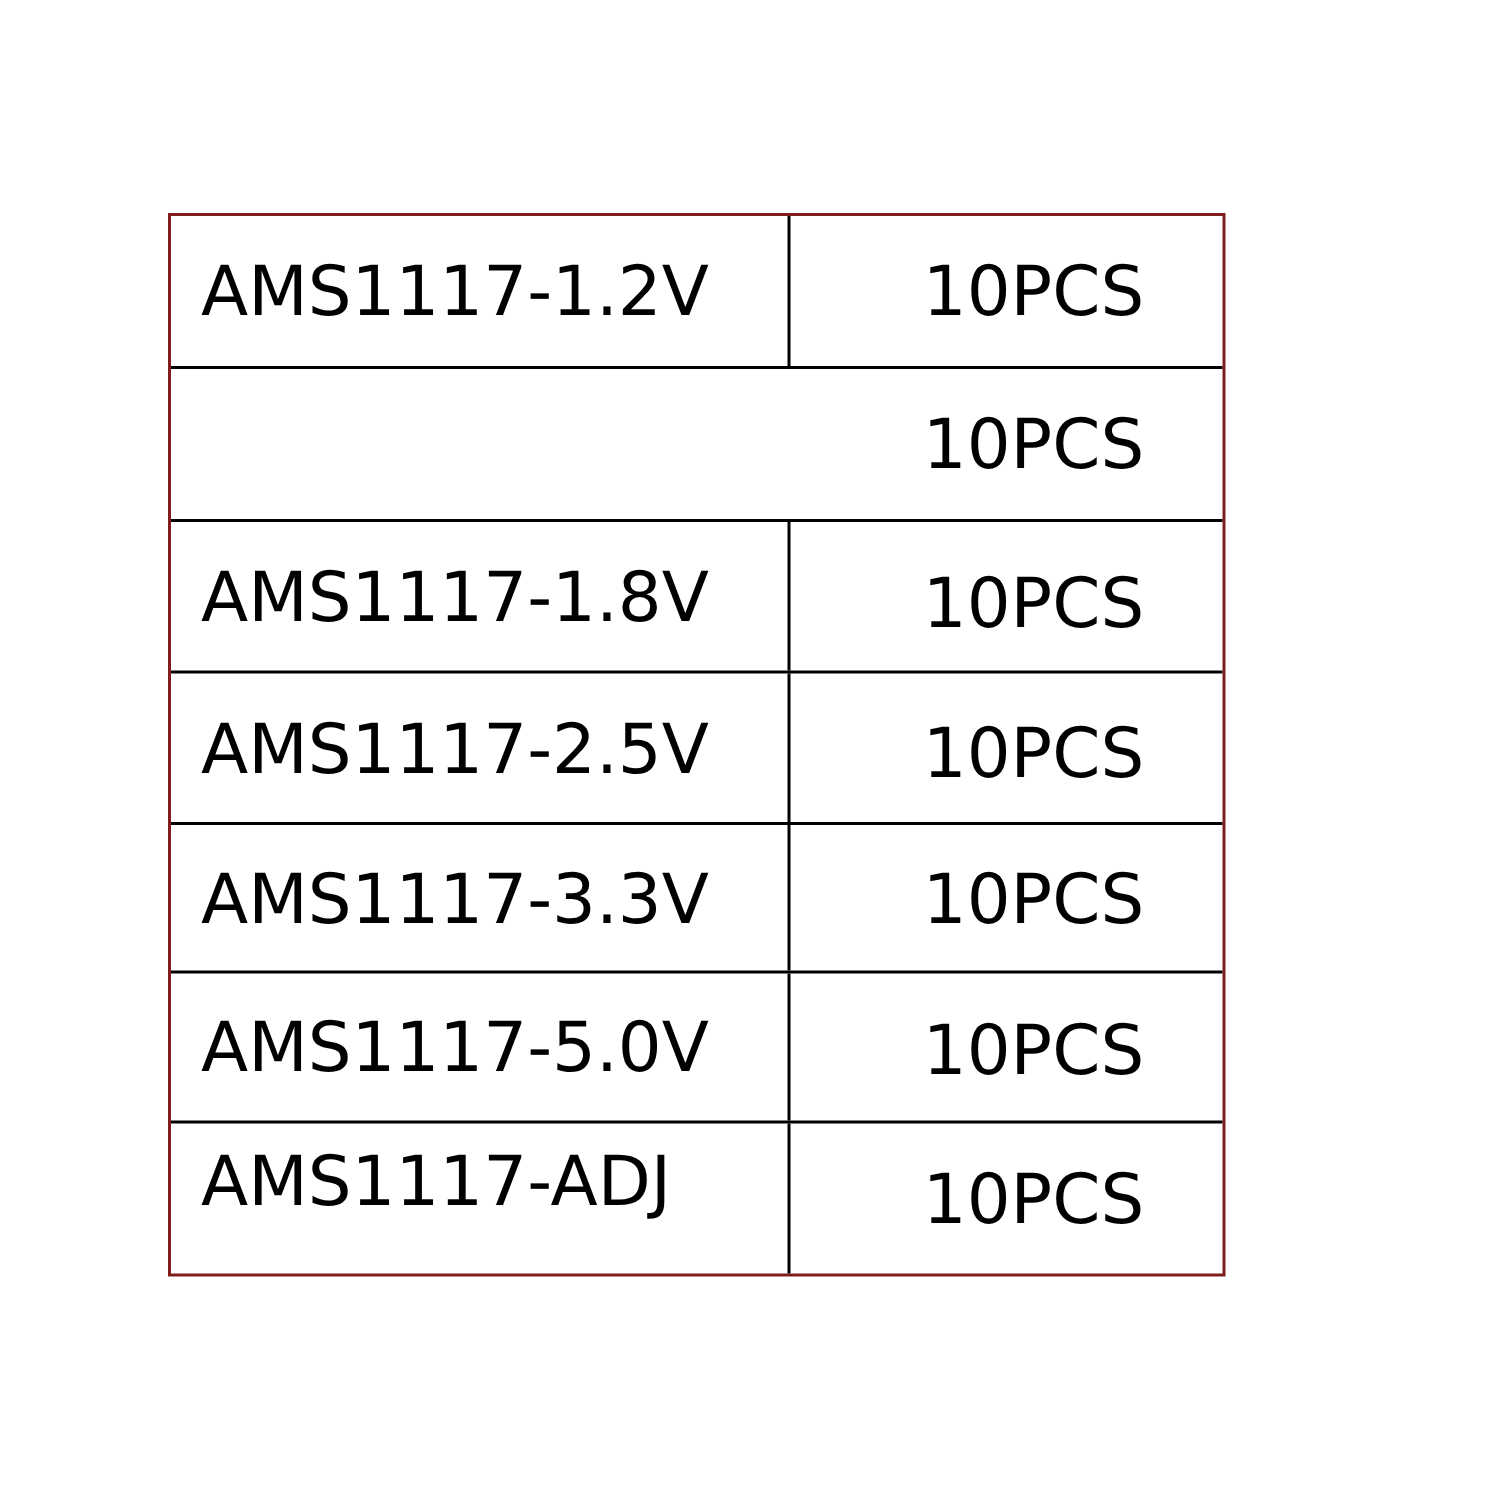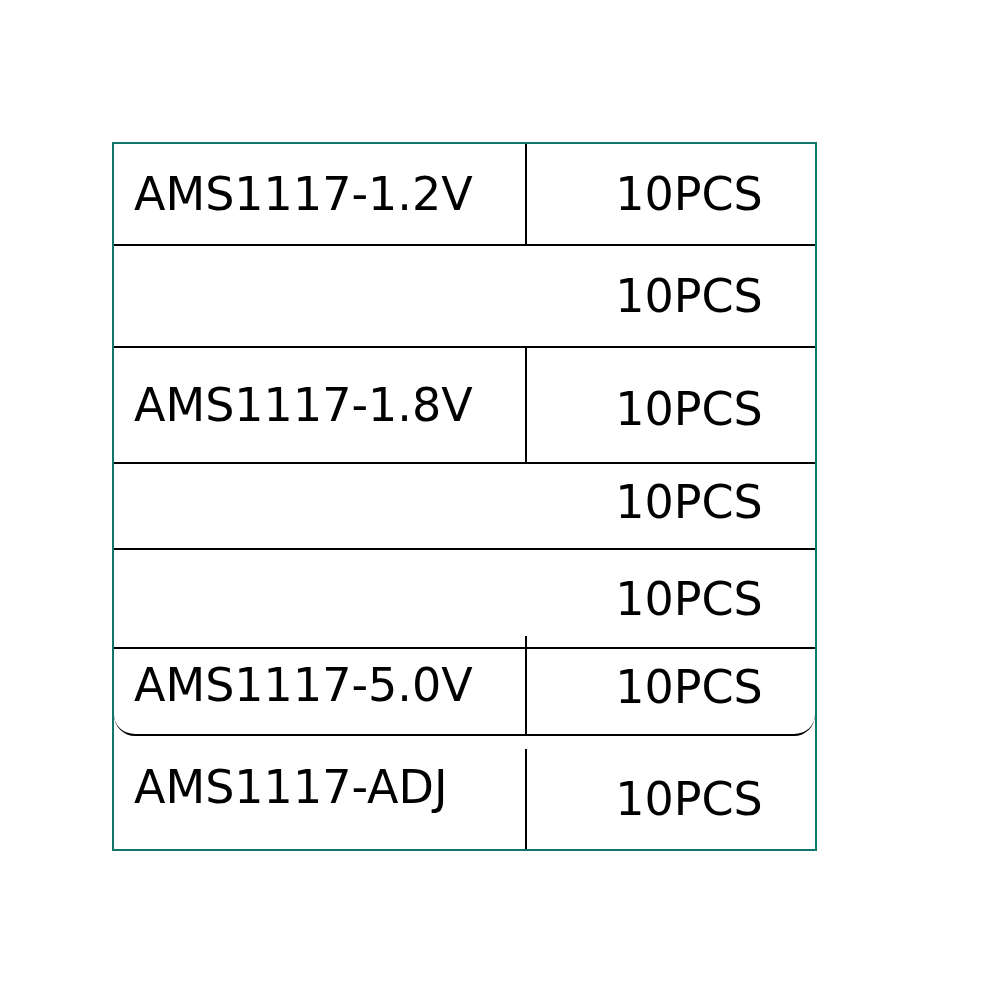--- a/index.html
+++ b/index.html
@@ -14,21 +14,21 @@
       overflow: hidden;
       font-family: "DejaVu Sans", "Liberation Sans", sans-serif;
       color: #000000;
     }
     .grid {
       position: absolute;
       left: 112px;
       top: 142px;
       width: 705px;
       height: 709px;
-      border: 2px solid #0f766e;
+      border: 2px solid #7f1d1d;
       box-sizing: border-box;
     }
     .row {
       position: absolute;
       left: 0;
       width: 701px;
       box-sizing: border-box;
       border-bottom: 2px solid #000;
     }
     .row.last { border-bottom: none; }
@@ -62,31 +62,33 @@
 <body>
 
 <div class="grid">
   <div class="row" style="top:0;height:102px;">
     <div class="cell model">AMS1117-1.2V</div>
     <div class="cell qty">10PCS</div>
   </div>
   <div class="row" style="top:102px;height:102px;">
     <div class="cell qty">10PCS</div>
   </div>
-  <div class="row" style="top:204px;height:116px;">
+  <div class="row" style="top:204px;height:101px;">
     <div class="cell model">AMS1117-1.8V</div>
     <div class="cell qty" style="padding-top:8px;">10PCS</div>
   </div>
   <div class="row" style="top:305px;height:101px;">
+    <div class="cell model">AMS1117-2.5V</div>
     <div class="cell qty" style="padding-top:6px;">10PCS</div>
   </div>
   <div class="row" style="top:406px;height:99px;">
+    <div class="cell model">AMS1117-3.3V</div>
     <div class="cell qty">10PCS</div>
   </div>
-  <div class="row" style="top:492px;height:100px;border-radius:21px;">
+  <div class="row" style="top:505px;height:100px;">
     <div class="cell model">AMS1117-5.0V</div>
     <div class="cell qty" style="padding-top:4px;">10PCS</div>
   </div>
   <div class="row last" style="top:605px;height:100px;">
     <div class="cell model" style="padding-bottom:24px;">AMS1117-ADJ</div>
     <div class="cell qty">10PCS</div>
   </div>
 </div>
 
 </body></html>

